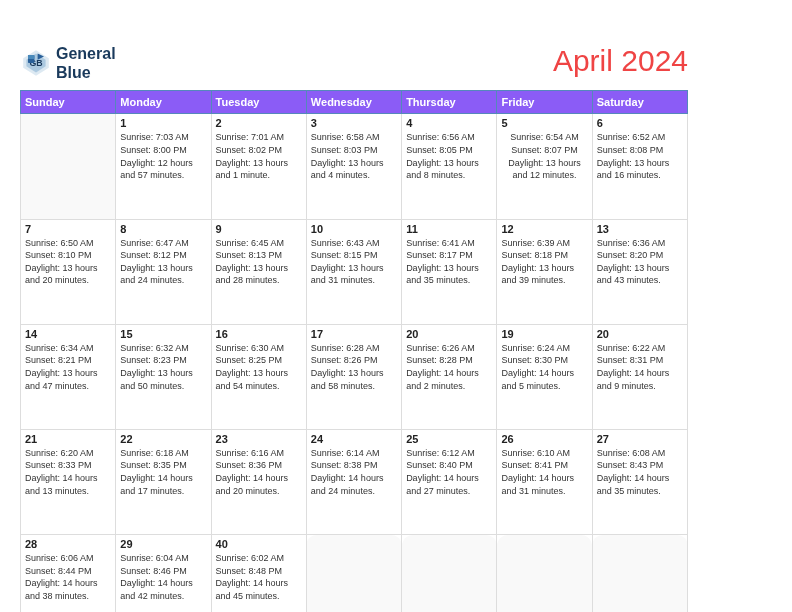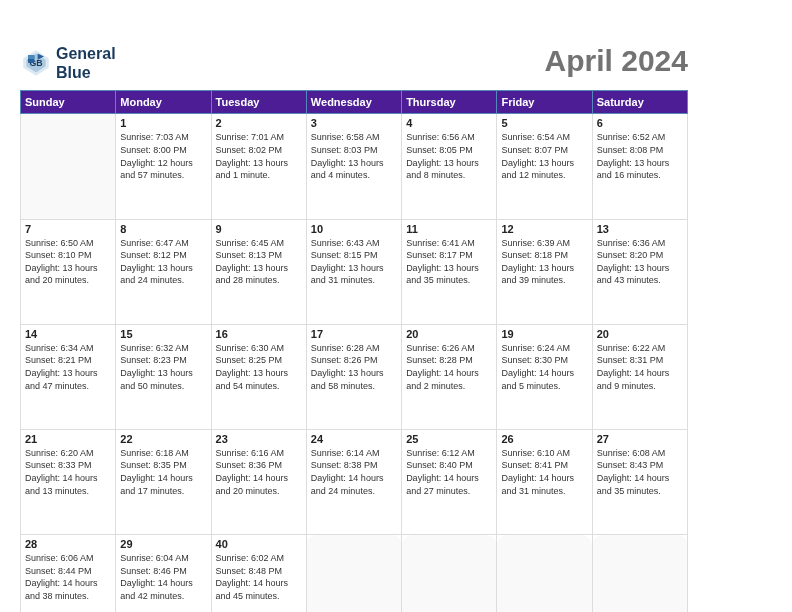--- a/index.html
+++ b/index.html
@@ -37,37 +37,37 @@
     }
     .logo-icon {
       width: 32px;
       height: 32px;
     }
     .title-block {
       text-align: right;
     }
     .month-title {
       font-size: 30px;
-      font-weight: bold;
-      color: #737373;
+      font-weight: normal;
+      color: #ef4444;
       line-height: 1.1;
     }
     .subtitle {
       font-size: 13px;
       color: #444;
     }
     .calendar {
       flex: 1;
       border: 1px solid #ccc;
       border-collapse: collapse;
       width: 100%;
       table-layout: fixed;
     }
     .calendar th {
-      background: #4c1d95;
+      background: #8b5cf6;
       color: #fff;
       font-size: 11px;
       font-weight: bold;
       padding: 5px 4px;
       text-align: left;
       border: 1px solid #5588bb;
     }
     .calendar td {
       vertical-align: top;
       border: 1px solid #ddd;
@@ -163,21 +163,21 @@
           </td>
           <td>
             <span class="day-num">4</span>
             <div class="day-info" style="white-space: pre-line;">Sunrise: 6:56 AM
 Sunset: 8:05 PM
 Daylight: 13 hours
 and 8 minutes.</div>
           </td>
           <td>
             <span class="day-num">5</span>
-            <div class="day-info" style="white-space: pre-line;">Sunrise: 6:54 AM
+            <div class="day-info" style="white-space: pre-line; text-align: center;">Sunrise: 6:54 AM
 Sunset: 8:07 PM
 Daylight: 13 hours
 and 12 minutes.</div>
           </td>
           <td>
             <span class="day-num">6</span>
             <div class="day-info" style="white-space: pre-line;">Sunrise: 6:52 AM
 Sunset: 8:08 PM
 Daylight: 13 hours
 and 16 minutes.</div>

